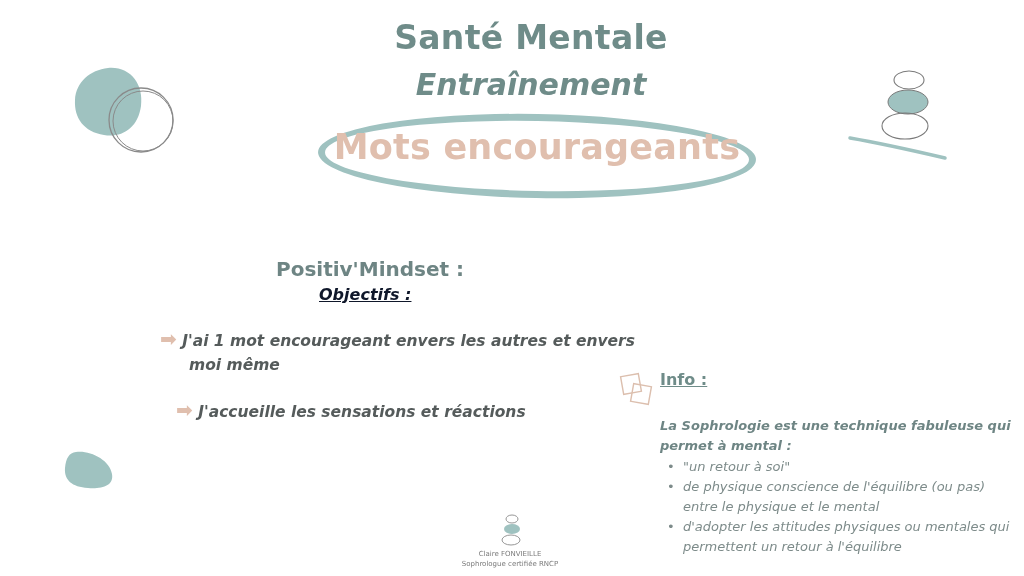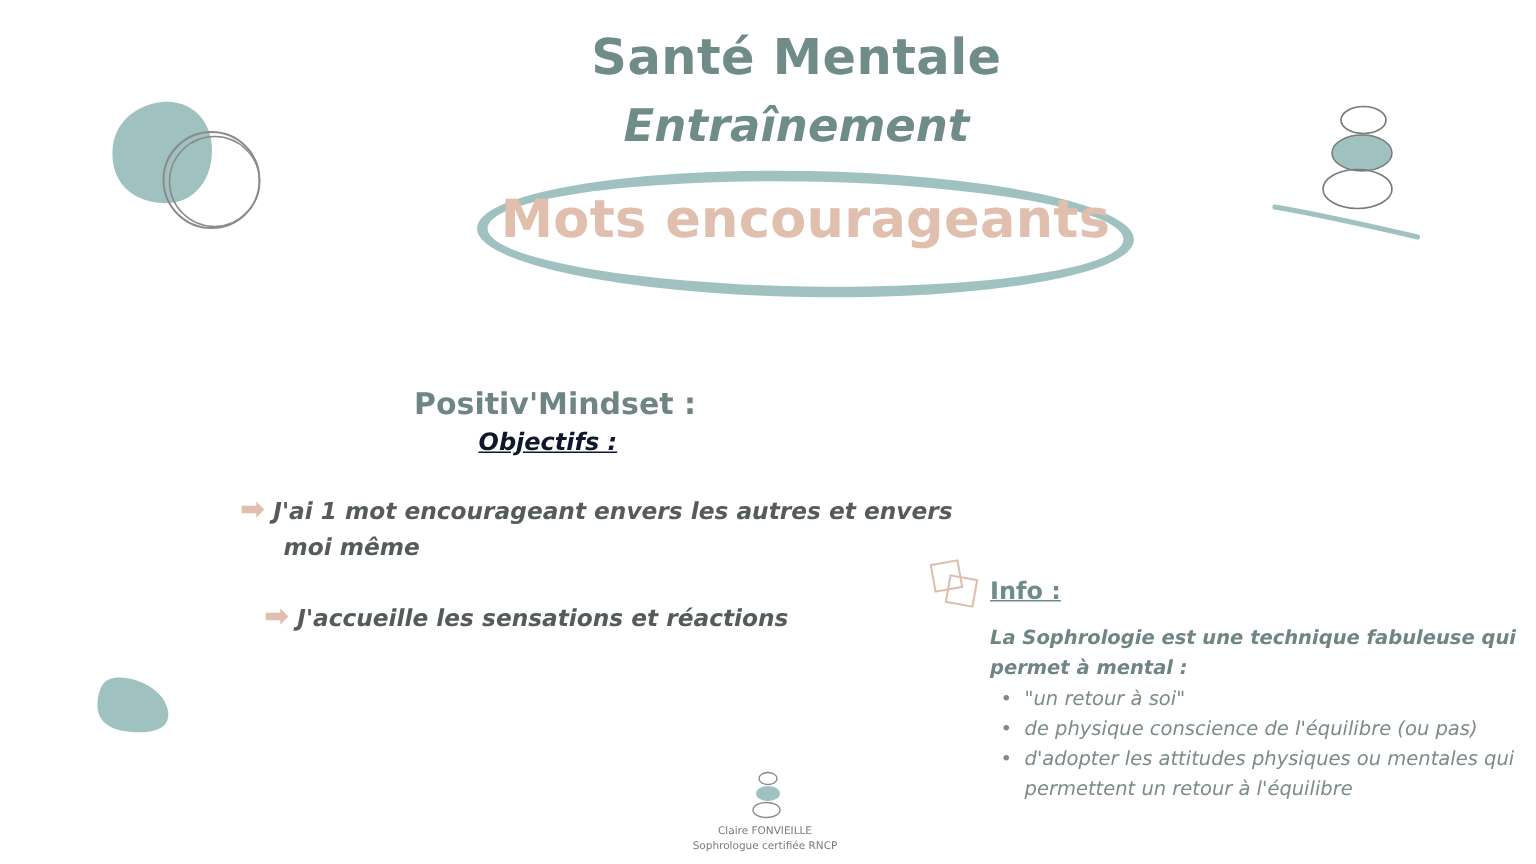--- a/index.html
+++ b/index.html
@@ -14,21 +14,21 @@
           transform:rotate(1deg); }
   .oval-text { left:318px; width:438px; top:127px; text-align:center; font-family:"DejaVu Sans", sans-serif;
                font-weight:bold; font-size:35px; color:#e0bfae; letter-spacing:0.2px; }
   .mindset { left:276px; top:225px; font-family:"DejaVu Sans", sans-serif; font-weight:bold; font-size:20px;
              color:#6e8584;margin-top:32px; }
   .objectifs { left:319px; top:285px; font-family:"DejaVu Sans", sans-serif; font-weight:bold; font-style:italic;
                font-size:16px; color:#0f172a; text-decoration:underline; }
   .obj-item { font-family:"DejaVu Sans", sans-serif; font-weight:bold; font-style:italic; font-size:15.5px;
               color:#555b5b; line-height:24px; }
   .arrow { color:#e0bfae; font-size:20px; font-weight:bold; font-style:normal; }
-  .info-title { left:660px; top:384px; font-family:"DejaVu Sans", sans-serif; font-weight:bold; font-size:16px;
+  .info-title { left:660px; top:370px; font-family:"DejaVu Sans", sans-serif; font-weight:bold; font-size:16px;
                 color:#6f8c89; text-decoration:underline; }
   .info-text { left:660px; top:416px; width:360px; font-family:"DejaVu Sans", sans-serif; font-weight:bold;
                font-style:italic; font-size:13px; color:#6e8584; line-height:20px; }
   .info-list { left:664px; top:457px; width:360px; margin:0; padding:0; list-style:none;
                font-family:"DejaVu Sans", sans-serif; font-style:italic; font-size:13px; color:#7d8b8a; line-height:20px; }
   .info-list li { position:relative; padding-left:19px; }
   .info-list li:before { content:"•"; position:absolute; left:3px; font-style:normal; }
   .sig { left:440px; width:140px; text-align:center; font-family:"DejaVu Sans", sans-serif; color:#7a7a7a; }
 </style>
 </head>
@@ -73,21 +73,21 @@
   <rect x="4" y="4" width="18" height="18" fill="none" stroke="#dcbfae" stroke-width="1.4" transform="rotate(-10 13 13)"></rect>
   <rect x="14" y="14" width="18" height="18" fill="none" stroke="#dcbfae" stroke-width="1.4" transform="rotate(10 23 23)"></rect>
 </svg>
 <div class="abs info-title"> Info :</div>
 <div class="abs info-text">
   <span>La Sophrologie est une technique fabuleuse qui</span><br>
   <span>permet à mental :</span>
 </div>
 <ul class="abs info-list">
   <li><span>"un retour à soi"</span></li>
-  <li><span>de physique conscience de l'équilibre (ou pas)</span><br></li>
+  <li><span>de physique conscience de l'équilibre (ou pas)</span><br><span>entre le physique et le mental</span></li>
   <li><span>d'adopter les attitudes physiques ou mentales qui</span><br><span>permettent un retour à l'équilibre</span></li>
 </ul>
 
 <svg class="abs" style="left:498px;top:512px" width="28" height="36" viewBox="0 0 28 36">
   <ellipse cx="14" cy="7" rx="6" ry="4" fill="none" stroke="#8a8a8a" stroke-width="0.9"></ellipse>
   <ellipse cx="14" cy="17" rx="8" ry="5" fill="#9fc2c0"></ellipse>
   <ellipse cx="13" cy="28" rx="9" ry="5" fill="none" stroke="#8a8a8a" stroke-width="0.9"></ellipse>
 </svg>
 <div class="abs sig" style="top:550px;font-size:7px;">Claire FONVIEILLE</div>
 <div class="abs sig" style="top:560px;font-size:7px;">Sophrologue certifiée RNCP</div>

